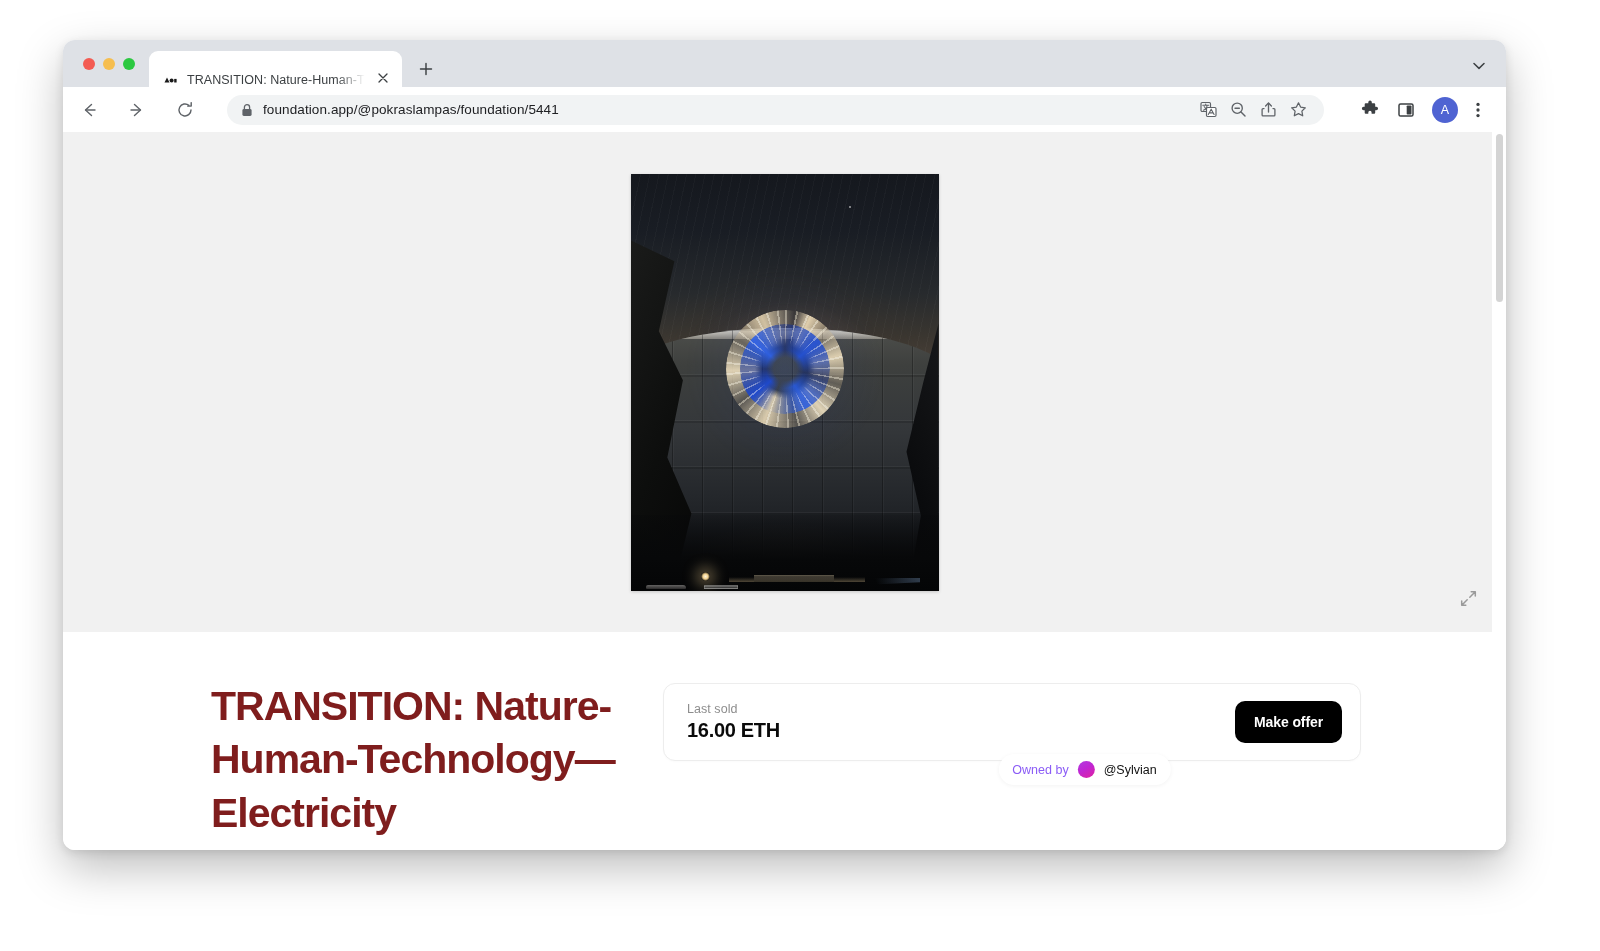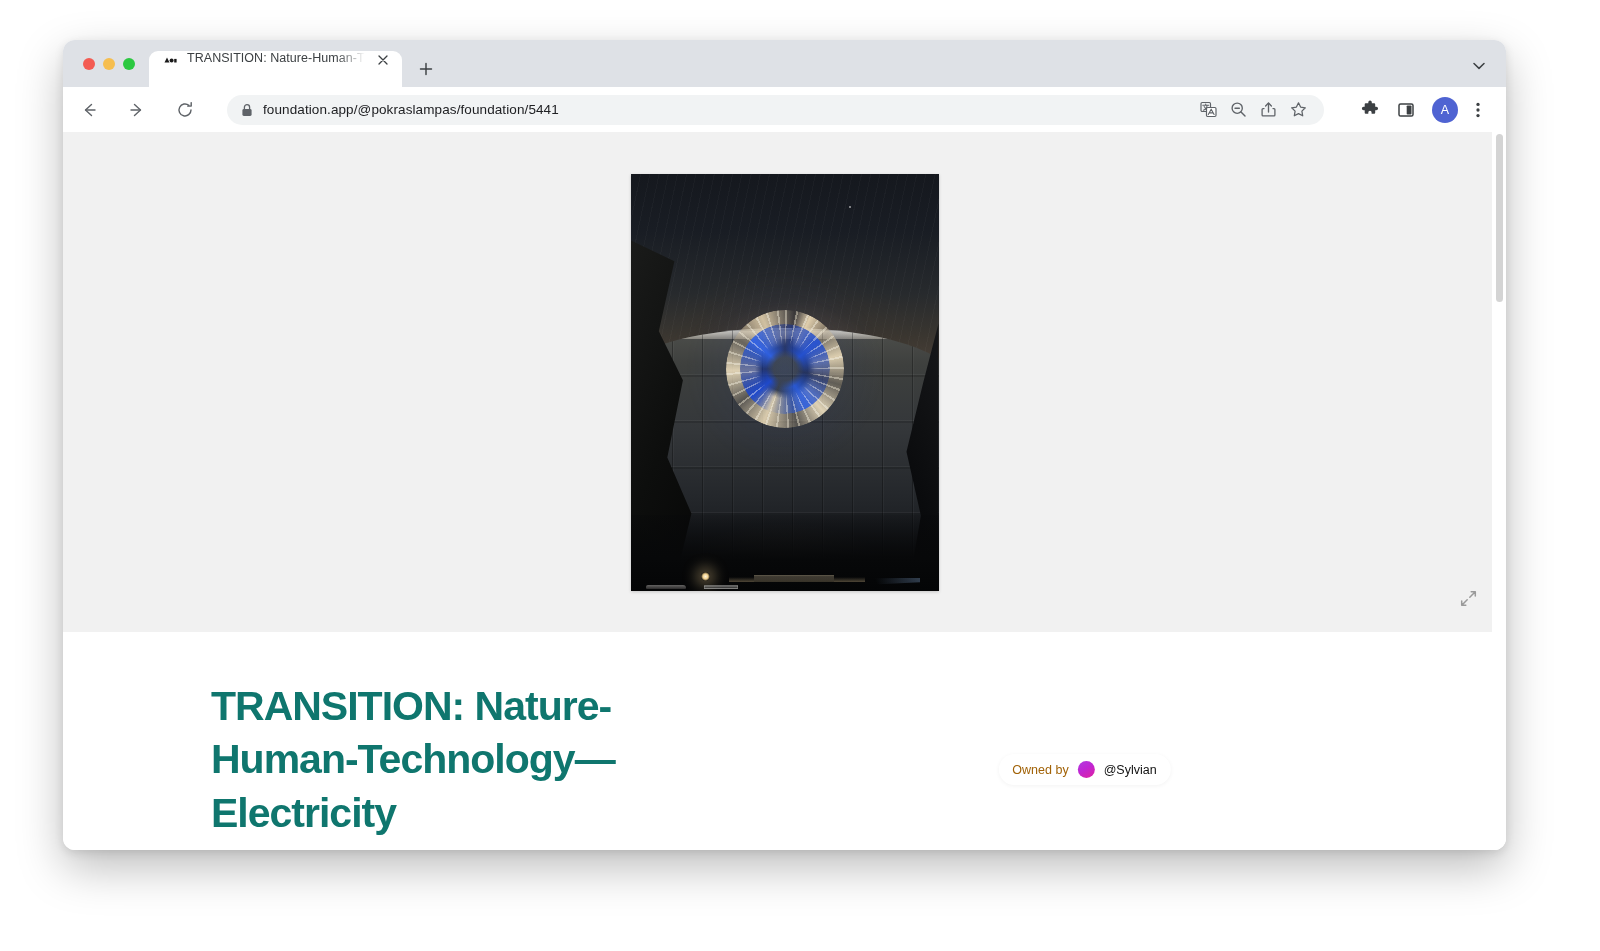--- a/index.html
+++ b/index.html
@@ -53,21 +53,21 @@
     height: 47px;
     padding: 0 10px 0 8px;
   }
   .light { width: 12px; height: 12px; border-radius: 50%; }
   .light.red    { background: #f35b52; }
   .light.yellow { background: #f6be4f; }
   .light.green  { background: #2bc840; }
 
   .tab {
     display: flex;
-    align-items: flex-start;
+    align-items: flex-end;
     gap: 9px;
     height: 36px;
     padding: 0 10px 0 13px;
     min-width: 240px;
     max-width: 255px;
     background: #ffffff;
     border-radius: 9px 9px 0 0;
     margin-left: 4px;
     position: relative;
   }
@@ -409,21 +409,21 @@
   .details-left {
     width: 600px;
     padding-left: 148px;
     flex: 0 0 auto;
   }
   .art-title {
     font-size: 41px;
     line-height: 1.30;
     font-weight: 700;
     letter-spacing: -1.0px;
-    color: #0f766e;
+    color: #7f1d1d;
   }
   .details-right {
     flex: 1 1 auto;
     padding-right: 145px;
     position: relative;
     padding-top: 3px;
   }
 
   .price-card {
     border: 1px solid #ededed;
@@ -471,21 +471,21 @@
     align-items: center;
     gap: 9px;
     background: #ffffff;
     border-radius: 20px;
     padding: 7px 14px;
     box-shadow: 0 1px 4px rgba(0,0,0,0.05);
     white-space: nowrap;
   }
   .owned-by-label {
     font-size: 12.5px;
-    color: #a16207;
+    color: #8b5cf6;
     font-weight: 400;
   }
   .owner-avatar {
     width: 17px; height: 17px;
     border-radius: 50%;
     background: linear-gradient(150deg, #b13be0 0%, #c026d3 45%, #e0219f 100%);
     flex: 0 0 auto;
   }
   .owner-handle {
     font-size: 12.5px;
@@ -697,20 +697,27 @@
         </div>
 
         <div class="details">
 
           <div class="details-left">
             <h1 class="art-title">TRANSITION: Nature-Human-Technology—Electricity</h1>
           </div>
 
           <div class="details-right">
 
+            <div class="price-card">
+              <div>
+                <div class="price-label">Last sold</div>
+                <div class="price-value">16.00 ETH</div>
+              </div>
+              <button class="make-offer-btn">Make offer</button>
+            </div>
 
             <div class="owned-by-pill">
               <span class="owned-by-label">Owned by</span>
               <span class="owner-avatar"></span>
               <span class="owner-handle">@Sylvian</span>
             </div>
 
           </div>
         </div>
       </div>

